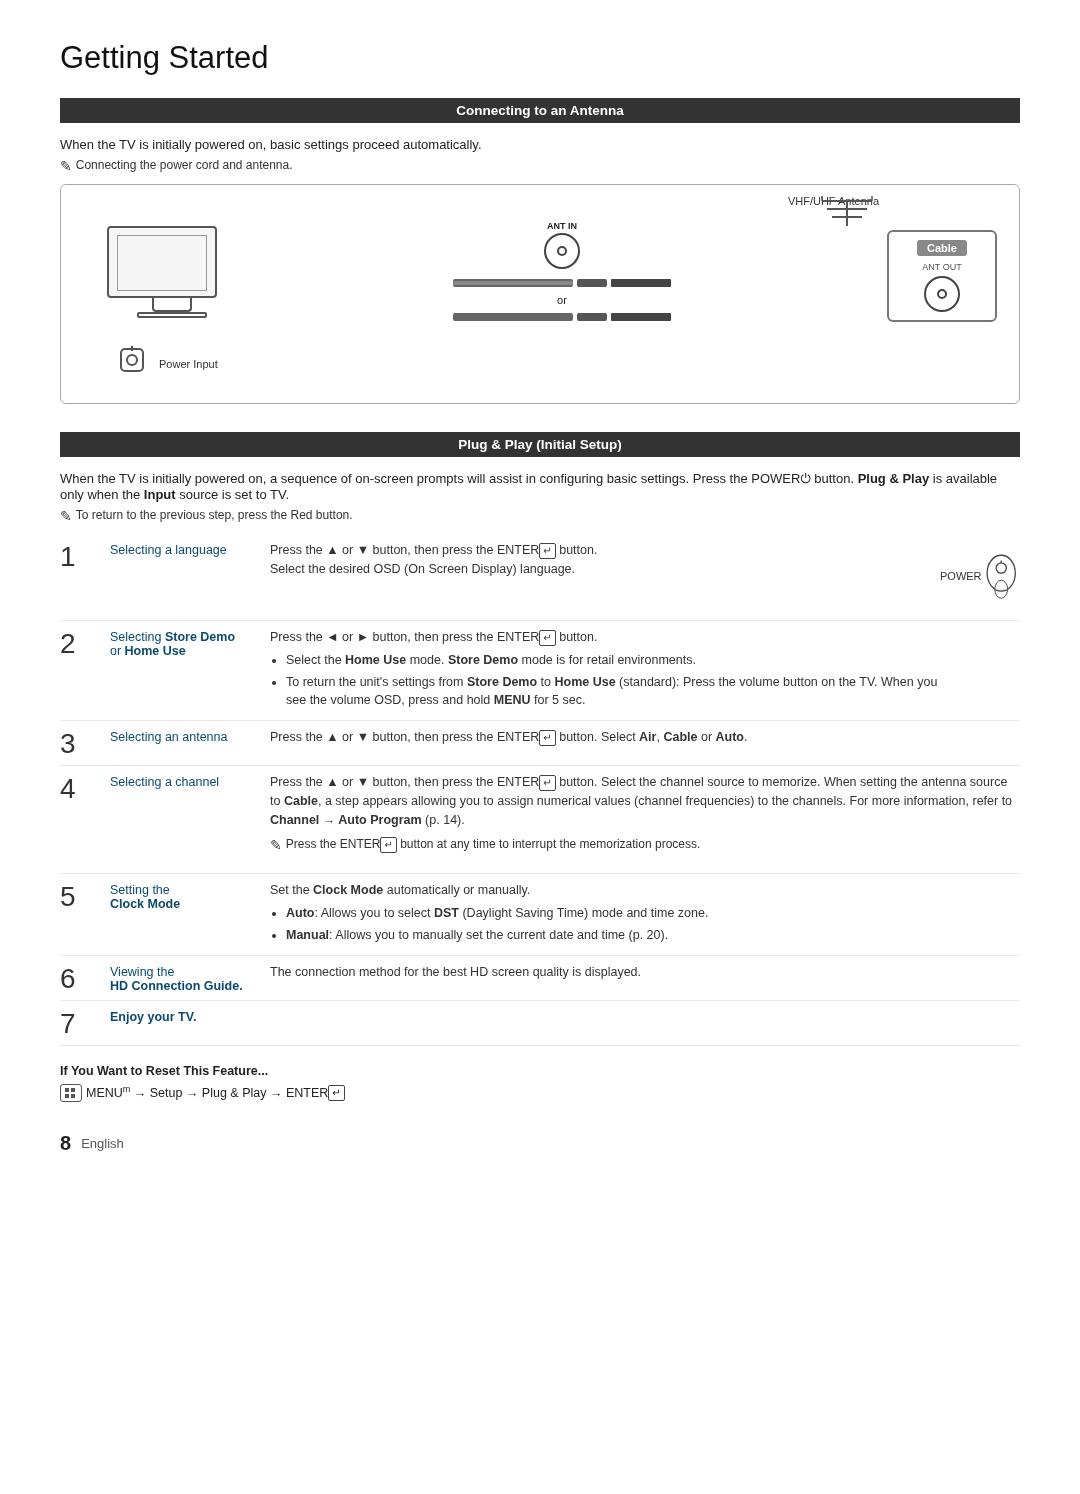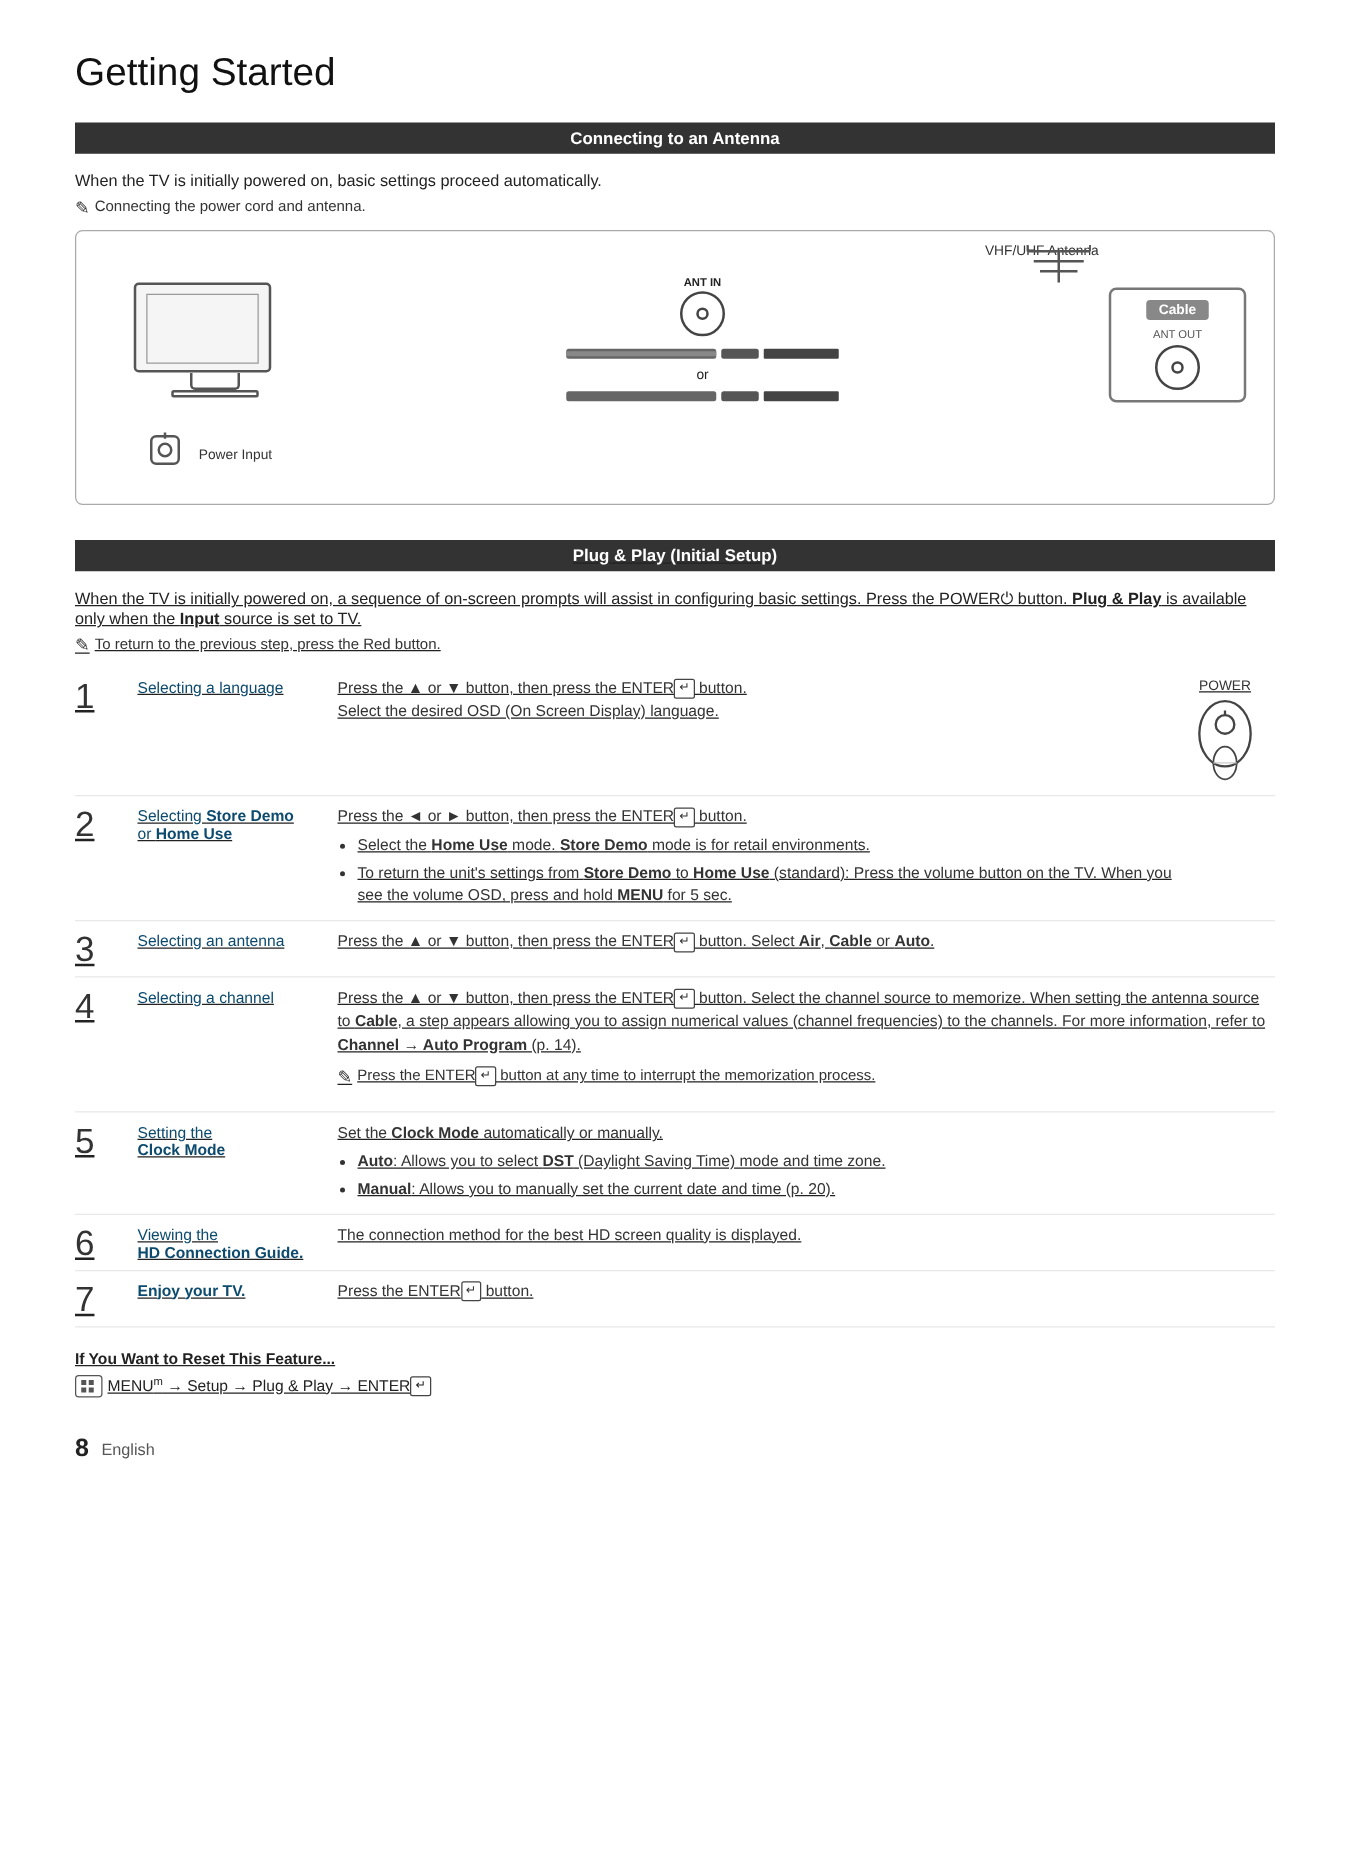--- a/index.html
+++ b/index.html
@@ -157,21 +157,20 @@
       margin-bottom: 4px;
     }
     .power-input-label {
       font-size: 11px;
       margin-top: 8px;
       color: #333;
     }
     
     .plug-play-section {
       margin-top: 0;
-      text-decoration: underline;
     }
     .setup-steps {
       display: flex;
       flex-direction: column;
       gap: 0px;
       margin-top: 10px;
       position: relative;
     }
     .step-row {
       display: flex;
@@ -205,21 +204,21 @@
     }
     .step-content p { margin-bottom: 4px; }
     .step-content ul {
       margin-left: 16px;
       margin-top: 3px;
     }
     .step-content ul li { margin-bottom: 3px; }
     .power-btn-img {
       width: 80px;
       display: flex;
-      flex-direction: column;
+      flex-direction: row;
       align-items: center;
       flex-shrink: 0;
       padding-top: 2px;
     }
     .power-label-text {
       font-size: 11px;
       color: #333;
       margin-bottom: 4px;
     }
     .power-button-svg {
@@ -449,23 +448,20 @@
       <div class="step-number">6</div>
       <div class="step-title">Viewing the<br><strong>HD Connection Guide.</strong></div>
       <div class="step-content">
         <p>The connection method for the best HD screen quality is displayed.</p>
       </div>
     </div>
 
     <div class="step-row">
       <div class="step-number">7</div>
       <div class="step-title"><strong>Enjoy your TV.</strong></div>
-      <div class="step-content">
-        <p>Press the ENTER<span class="enter-icon">↵</span> button.</p>
-      </div>
     </div>
 
   </div>
 
   <div class="reset-section">
     <p><strong>If You Want to Reset This Feature...</strong></p>
     <div class="menu-path">
       <div class="menu-icon-box">
         <svg width="14" height="12" viewBox="0 0 14 12">
           <rect x="1" y="1" width="4" height="4" fill="#555"></rect>

